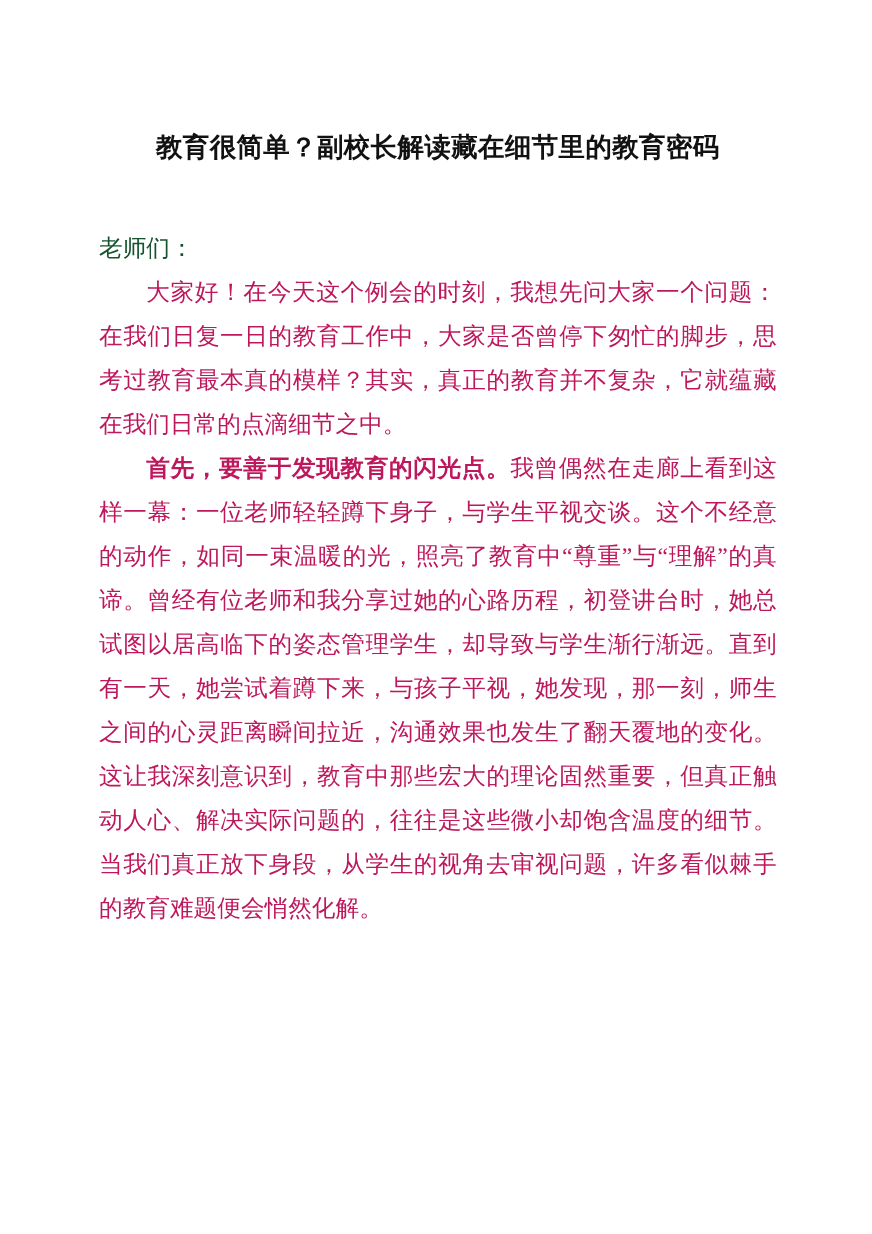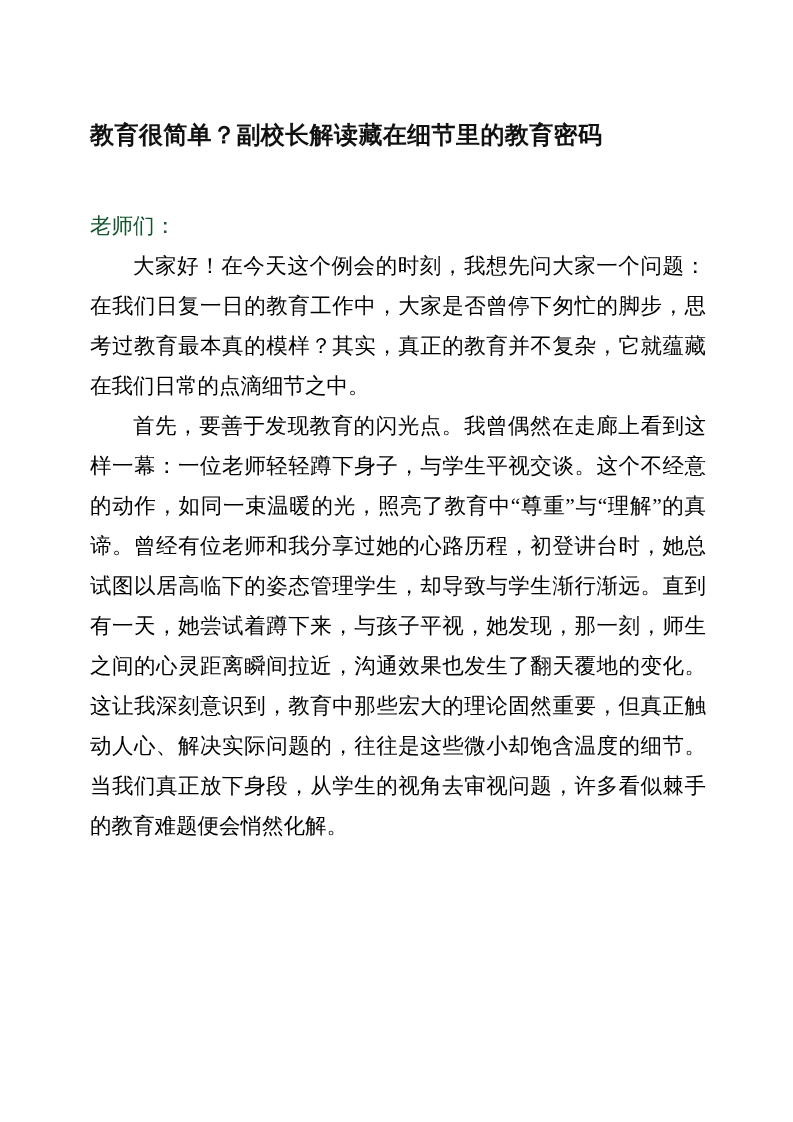--- a/index.html
+++ b/index.html
@@ -28,21 +28,21 @@
     position: absolute;
     left: 90px;
     top: 0;
     width: 616px;
   }
 
   .doc-title {
     font-size: 24px;
     font-weight: bold;
     line-height: 34px;
-    text-align: left;
+    text-align: center;
     margin: 0;
     padding-top: 118px;
     letter-spacing: 0.4px;
     color: #111111;
   }
 
   .salutation {
     font-size: 21.5px;
     line-height: 40px;
     margin: 0;
@@ -51,25 +51,25 @@
     color: #14532d;
   }
 
   .para {
     font-size: 21.5px;
     line-height: 40px;
     margin: 0;
     text-indent: 2em;
     text-align: justify;
     text-justify: inter-ideograph;
-    color: #000000;
+    color: #be185d;
   }
 
   .para .lead {
-    font-weight: normal;
+    font-weight: bold;
   }
 
   .para .run {
     font-weight: normal;
     margin-top: 16px;
   }
 </style>
 </head>
 <body>
 

